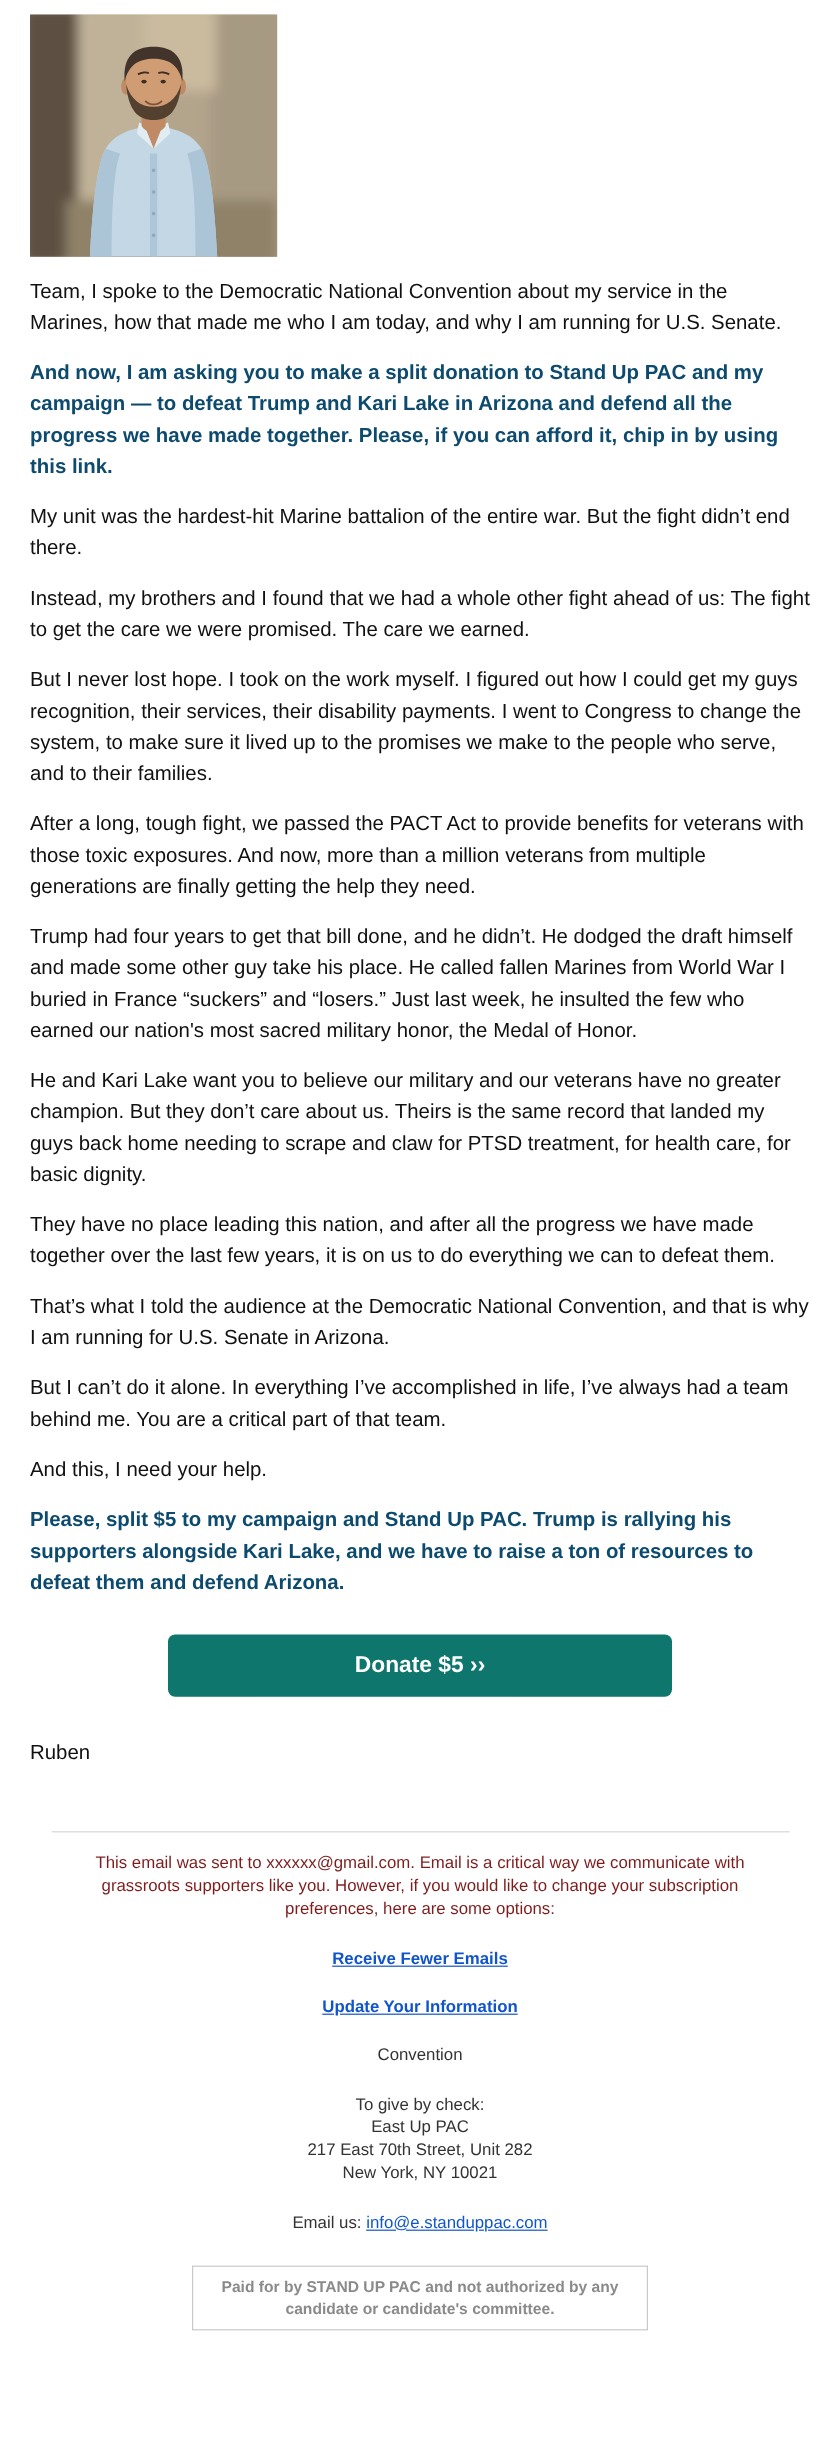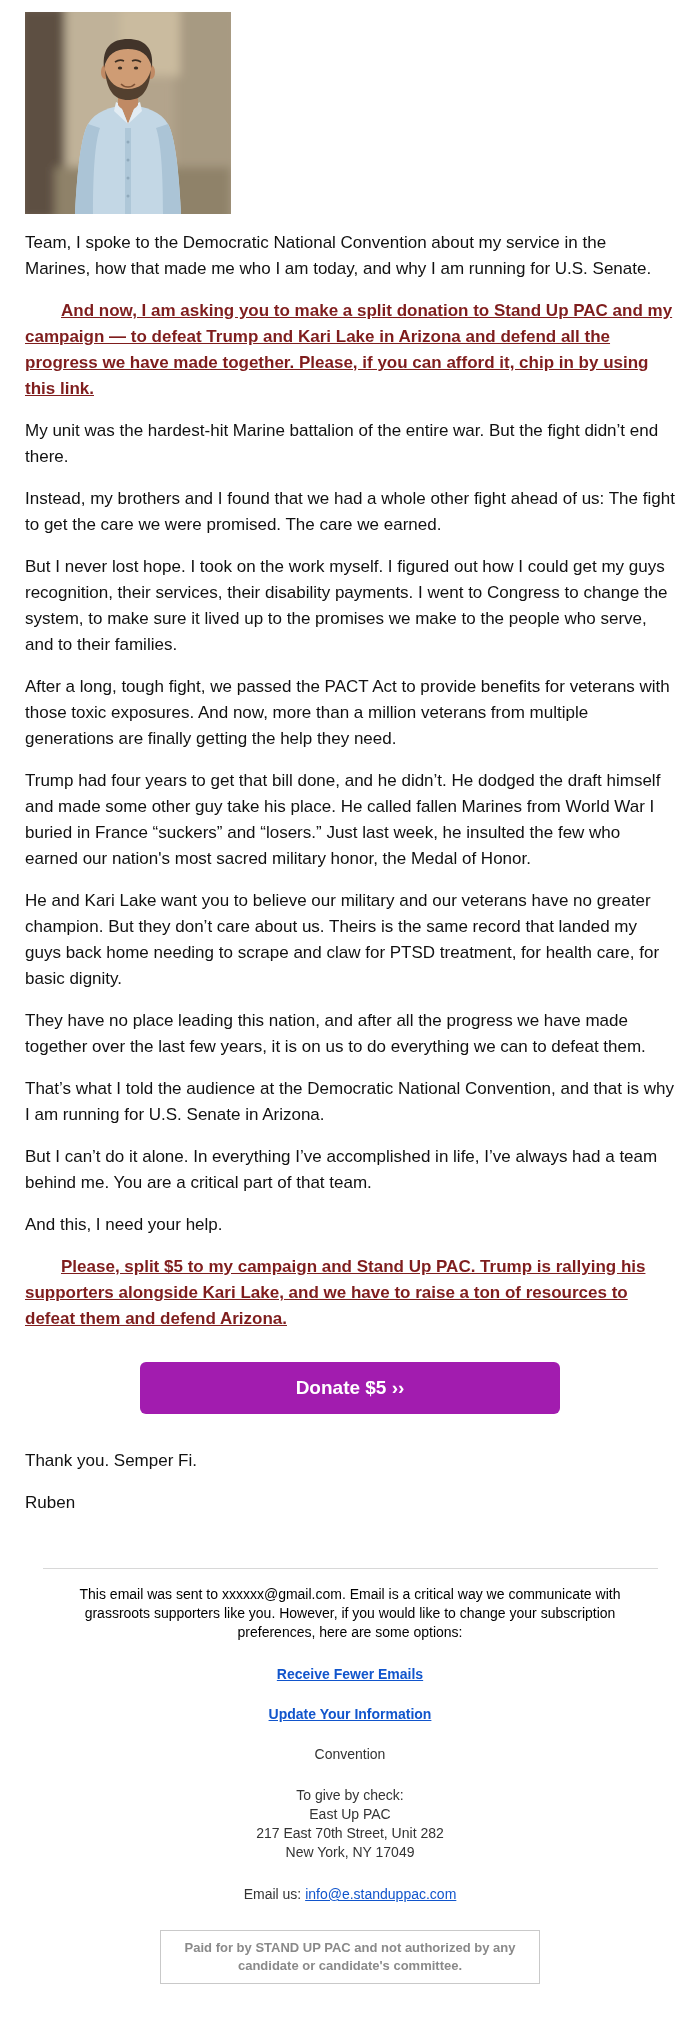--- a/index.html
+++ b/index.html
@@ -16,33 +16,31 @@
   .photo-wrap svg { display: block; width: 206px; height: 202px; }
 
   p.para {
     font-size: 17px;
     line-height: 26px;
     margin: 16px 0;
     color: #111111;
   }
   .link-para a,
   a.body-link {
-    color: #7f1d1d;
+    color: #0c4a6e;
     font-weight: bold;
-    text-decoration: underline;
     cursor: pointer;
-    margin-left: 36px;
   }
 
   .button-row { text-align: center; margin: 30px 0 34px 0; }
   .donate-button {
     display: inline-block;
     width: 420px;
     line-height: 52px;
-    background: #a21caf;
+    background: #0f766e;
     color: #ffffff;
     font-size: 19px;
     font-weight: bold;
     text-align: center;
     text-decoration: none;
     border-radius: 6px;
     cursor: pointer;
   }
 
   .closing { margin-top: 20px; }
@@ -52,21 +50,21 @@
   .divider {
     border: none;
     border-top: 1px solid #d8d8d8;
     width: 615px;
     margin: 0 auto 16px auto;
   }
   .footer-text {
     font-size: 14px;
     line-height: 19px;
     margin: 14px 30px 22px 30px;
-    color: #000000;
+    color: #7f1d1d;
   }
   .footer-link-row { margin: 24px 0; font-size: 14px; }
   .footer-link {
     color: #1155cc;
     font-weight: bold;
     text-decoration: underline;
     cursor: pointer;
   }
   .unsubscribe-row { font-size: 14px; color: #333333; margin: 24px 0; }
   .unsubscribe-row span { cursor: pointer; }
@@ -152,21 +150,20 @@
   <p class="para">That’s what I told the audience at the Democratic National Convention, and that is why I am running for U.S. Senate in Arizona.</p>
   <p class="para">But I can’t do it alone. In everything I’ve accomplished in life, I’ve always had a team behind me. You are a critical part of that team.</p>
   <p class="para">And this, I need your help.</p>
 
   <p class="para link-para"><a>Please, split $5 to my campaign and Stand Up PAC. Trump is rallying his supporters alongside Kari Lake, and we have to raise a ton of resources to defeat them and defend Arizona.</a></p>
 
   <div class="button-row">
     <a class="donate-button">Donate $5 ››</a>
   </div>
 
-  <p class="para closing">Thank you. Semper Fi.</p>
   <p class="para signature">Ruben</p>
 
   <div class="footer">
     <hr class="divider">
 
     <p class="footer-text">This email was sent to xxxxxx@gmail.com. Email is a critical way we communicate with grassroots supporters like you. However, if you would like to change your subscription preferences, here are some options:</p>
 
     <div class="footer-link-row">
       <a class="footer-link">Receive Fewer Emails</a>
     </div>
@@ -176,21 +173,21 @@
     </div>
 
     <div class="unsubscribe-row">
       <span>Convention</span>
     </div>
 
     <div class="check-block">
       <div>To give by check:</div>
       <div>East Up PAC</div>
       <div>217 East 70th Street, Unit 282</div>
-      <div>New York, NY 17049</div>
+      <div>New York, NY 10021</div>
     </div>
 
     <div class="email-us">
       <span>Email us: </span><a>info@e.standuppac.com</a>
     </div>
 
     <div class="disclaimer-box">
       <p class="disclaimer-text">Paid for by STAND UP PAC and not authorized by any candidate or candidate's committee.</p>
     </div>
   </div>

